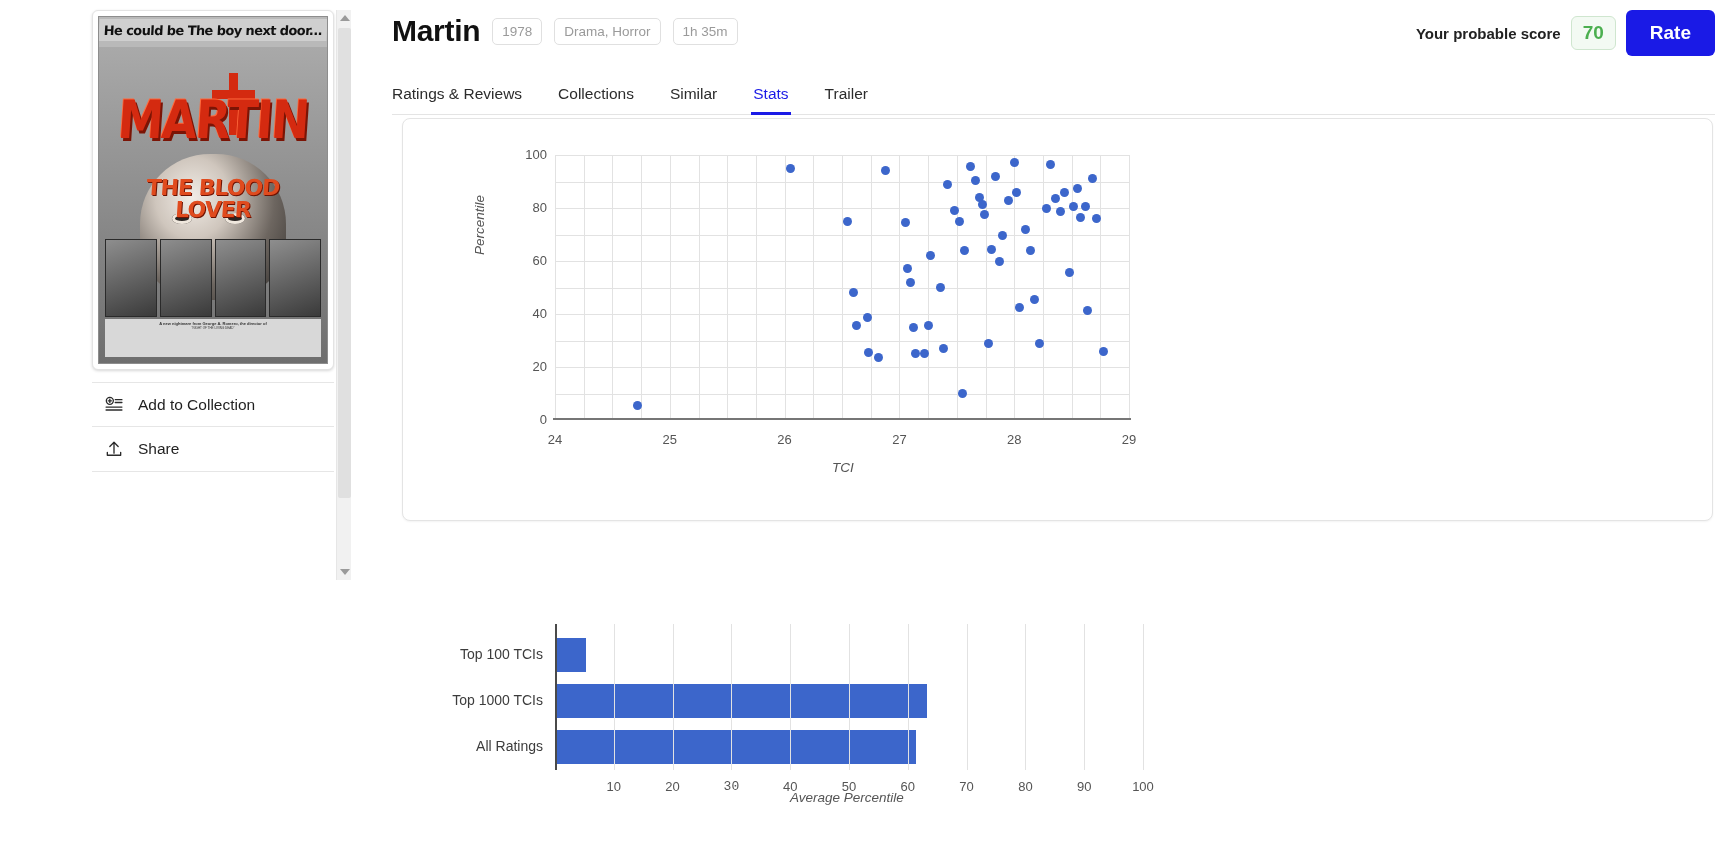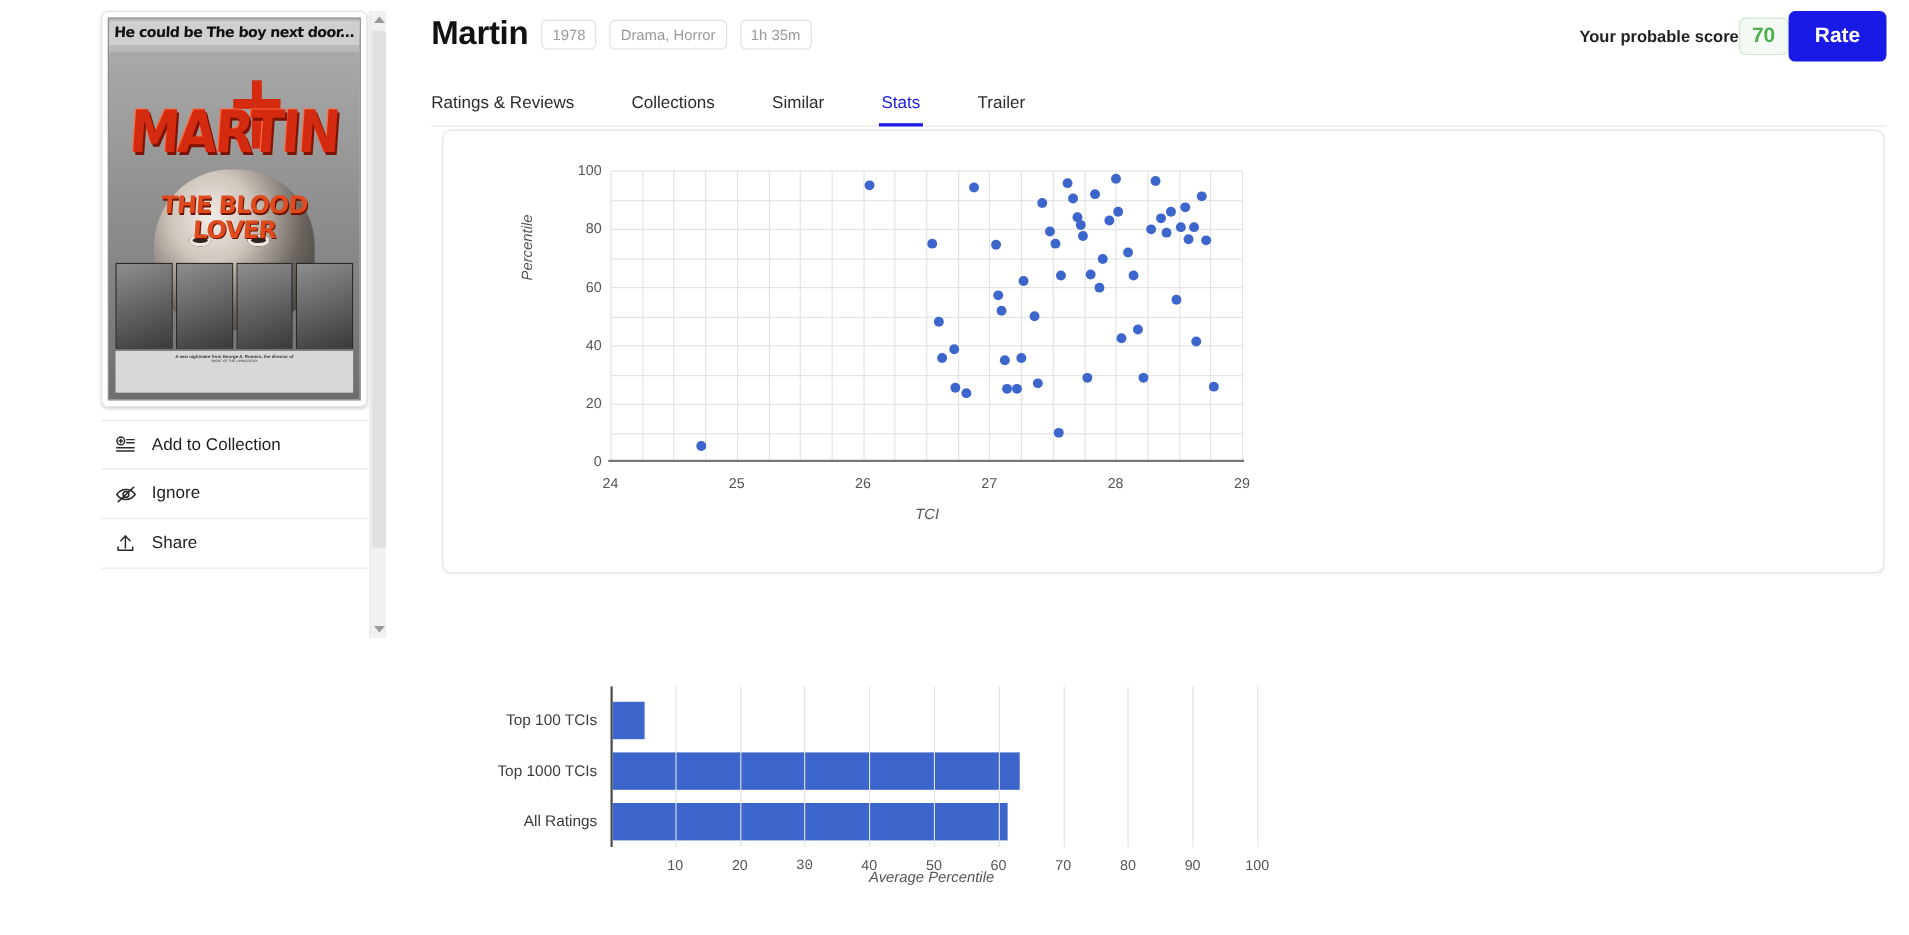--- a/index.html
+++ b/index.html
@@ -164,21 +164,21 @@
     border: 1px solid #e0e0e0;
     border-radius: 5px;
     padding: 5px 9px;
     font-size: 13.5px;
     color: #9a9a9a;
     background:#fff;
     white-space: nowrap;
   }
   .header-right {
     position:absolute; right: 20px; top: 10px;
-    display:flex; align-items:center;  justify-content: flex-end;
+    display:flex; align-items:center; gap: 10px; justify-content: flex-end;
   }
   .prob-label { font-size: 15px; font-weight: bold; color:#222; }
   .prob-score {
     border: 1px solid #cfe6cf;
     background:#f3faf3;
     border-radius: 6px;
     color: #4caf50;
     font-size: 19px; font-weight: bold;
     padding: 5px 11px;
   }
@@ -187,21 +187,21 @@
     color: #fff;
     font-size: 19px; font-weight: bold;
     border: none; border-radius: 6px;
     padding: 12px 24px;
     cursor: pointer;
     font-family: "Liberation Sans", sans-serif;
   }
   .tabs {
     position:absolute; left: 2px; right: 20px; top: 70px;
     height: 45px;
-    display:flex; align-items:flex-end; gap: 16px;
+    display:flex; align-items:flex-end; gap: 0;
     border-bottom: 1px solid #e4e4e4;
   }
   .tab {
     font-size: 15.5px; color:#2c2c2c;
     padding: 0 18px 11px 18px;
     cursor:pointer;
     position:relative;
   }
   .tab:first-child { padding-left: 0; }
   .tab.active { color:#1a1ae6; }
@@ -312,30 +312,20 @@
     <div class="action-list">
       <div class="action-item">
         <span class="ico">
           <svg width="20" height="20" viewBox="0 0 24 24" fill="none" stroke="#2b2b2b" stroke-width="1.6" stroke-linecap="round">
             <circle cx="7" cy="7" r="4.2"></circle>
               <path d="M7 5.1v3.8M5.1 7h3.8"></path>
             <path d="M13.5 5.6h8M13.5 9h8M2.5 14.5h19M2.5 18h19"></path>
           </svg>
         </span>
         <span class="lbl">Add to Collection</span>
-      </div>
-      <div class="action-item">
-        <span class="ico">
-          <svg width="21" height="21" viewBox="0 0 24 24" fill="none" stroke="#2b2b2b" stroke-width="1.6" stroke-linecap="round">
-            <path d="M2.5 12S6 6.8 12 6.8 21.5 12 21.5 12 18 17.2 12 17.2 2.5 12 2.5 12Z"></path>
-            <circle cx="12" cy="12" r="3"></circle>
-            <path d="M4 19.5 20 4.5"></path>
-          </svg>
-        </span>
-        <span class="lbl">Ignore</span>
       </div>
       <div class="action-item">
         <span class="ico">
           <svg width="20" height="20" viewBox="0 0 24 24" fill="none" stroke="#2b2b2b" stroke-width="1.6" stroke-linecap="round" stroke-linejoin="round">
             <path d="M12 17V4"></path>
               <path d="M7 9l5-5 5 5"></path>
               <path d="M4 16v3.5h16V16"></path>
           </svg>
         </span>
         <span class="lbl">Share</span>

